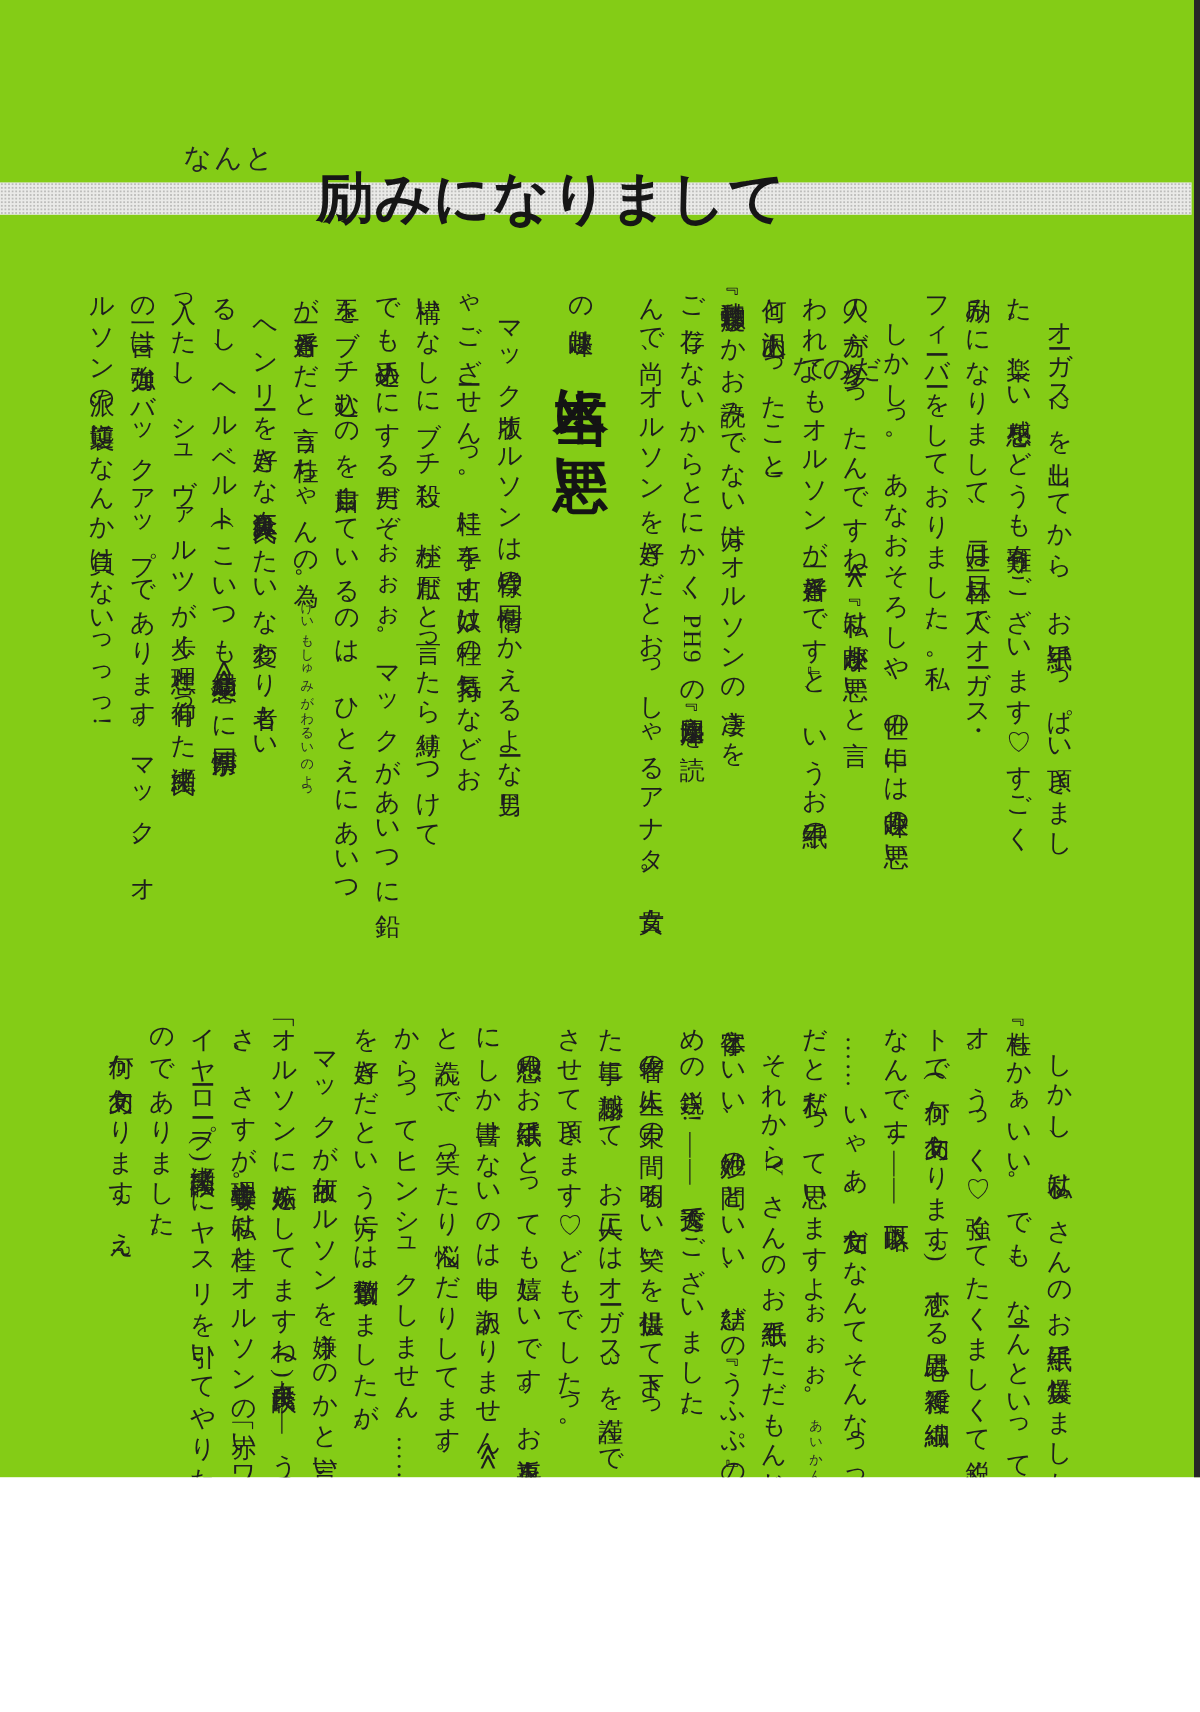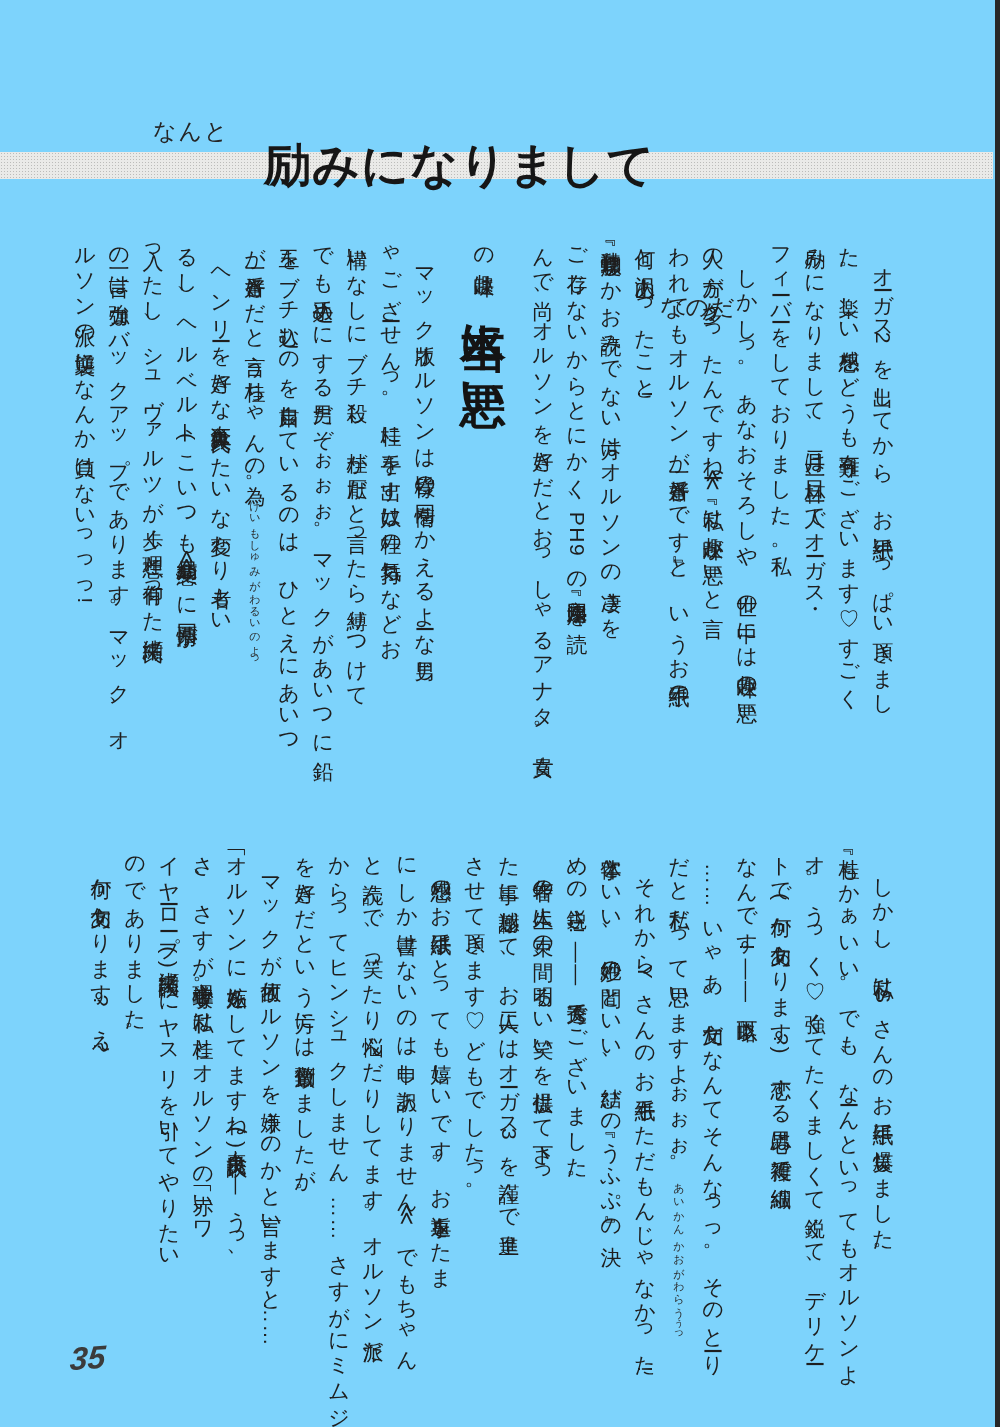--- a/index.html
+++ b/index.html
@@ -1,20 +1,20 @@
 <!DOCTYPE html>
 <html><head>
 <meta charset="utf-8">
 <style>
   html,body { margin:0; padding:0; }
   body { width:1000px; height:1427px; background:#ffffff; }
   .page {
-    position:relative; width:1000px; height:1427px; overflow:hidden;
-    background:#7dd3fc; color:#1e1e1e;
-    font-family:Liberation Sans, sans-serif;
+    position:relative; width:1000px; height:1231px; overflow:hidden;
+    background:#84cc16; color:#1e1e1e;
+    font-family:Liberation Serif, serif;
   }
   .scan-edge {
     position:absolute; top:0; right:0; width:5px; height:1427px;
     background:#272727;
   }
   .title-band {
     position:absolute; top:152px; left:0; width:993px; height:27px;
     background-color:#eaeae8;
     background-image:radial-gradient(#bcbcba 0.8px, transparent 1px);
     background-size:3px 3px;

